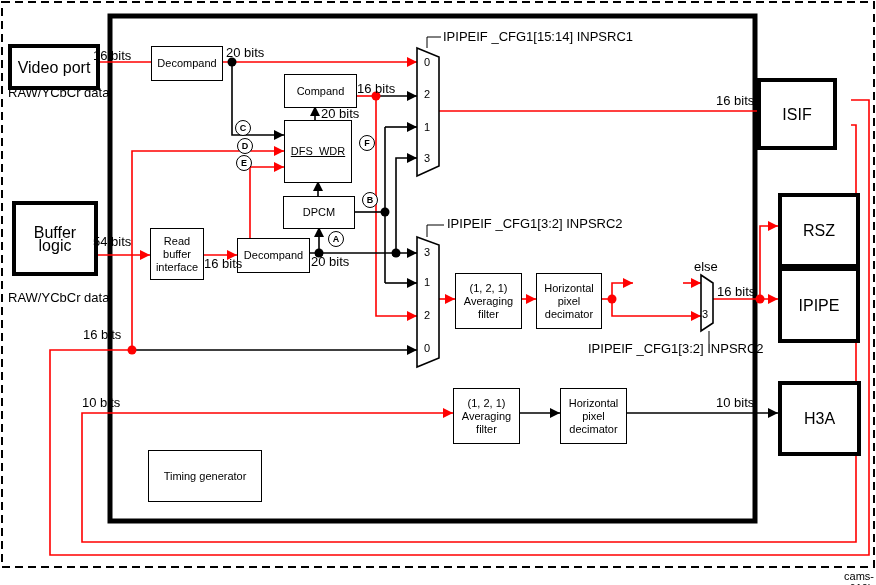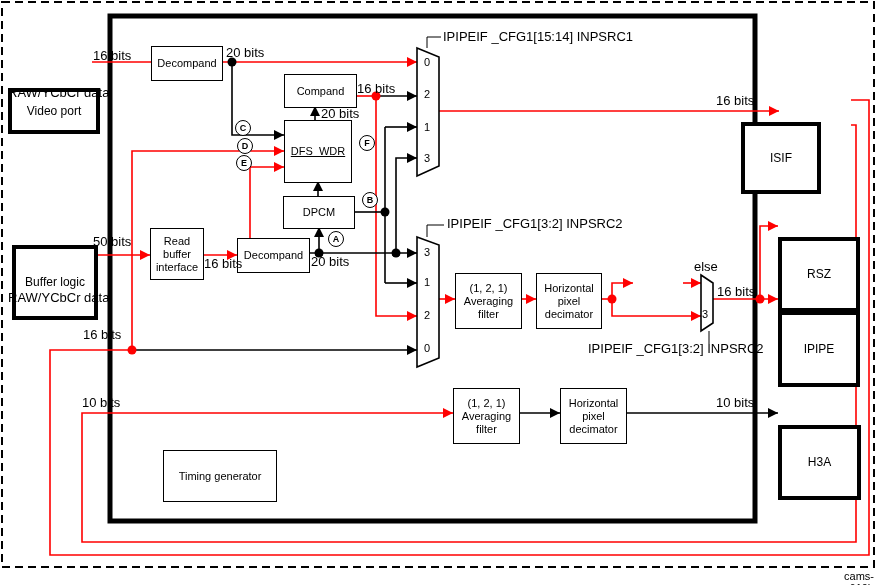--- a/index.html
+++ b/index.html
@@ -2,21 +2,21 @@
 <html><head>
 <meta charset="utf-8">
 <style>
   html,body{margin:0;padding:0;background:#fff;}
   #fig{position:relative;width:876px;height:585px;background:#fff;
        font-family:"Liberation Sans",sans-serif;color:#000;overflow:hidden;}
   #wires{position:absolute;left:0;top:0;width:876px;height:585px;}
   .box{position:absolute;background:#fff;border:1px solid #000;display:flex;
        align-items:center;justify-content:center;text-align:center;
        font-size:11px;line-height:13px;z-index:3;}
-  .thick{border-width:4px;font-size:12px;margin-top:44px;}
+  .thick{border-width:4px;font-size:16px;}
   .lbl{position:absolute;font-size:13px;line-height:11px;white-space:nowrap;z-index:4;}
   .tap{position:absolute;width:14px;height:14px;border:1px solid #000;border-radius:50%;
        background:#fff;font-size:9px;font-weight:bold;display:flex;align-items:center;
        justify-content:center;z-index:4;}
   .muxnum{position:absolute;font-size:11px;width:14px;text-align:center;z-index:4;}
   .figcode{position:absolute;font-size:11px;z-index:4;}
 </style>
 </head>
 <body>
 
@@ -105,35 +105,35 @@
   <div class="box" style="left:151px;top:46px;width:70px;height:33px;">Decompand</div>
   <div class="box" style="left:284px;top:74px;width:71px;height:32px;text-align:center;">Compand</div>
   <div class="box" style="left:284px;top:120px;width:66px;height:61px;text-decoration:underline;">DFS_WDR</div>
   <div class="box" style="left:150px;top:228px;width:52px;height:50px;">Read buffer interface</div>
   <div class="box" style="left:283px;top:196px;width:70px;height:31px;">DPCM</div>
   <div class="box" style="left:237px;top:238px;width:71px;height:33px;">Decompand</div>
   <div class="box" style="left:455px;top:273px;width:65px;height:54px;">(1, 2, 1) Averaging filter</div>
   <div class="box" style="left:536px;top:273px;width:64px;height:54px;">Horizontal pixel decimator</div>
   <div class="box" style="left:453px;top:388px;width:65px;height:54px;">(1, 2, 1) Averaging filter</div>
   <div class="box" style="left:560px;top:388px;width:65px;height:54px;">Horizontal pixel decimator</div>
-  <div class="box" style="left:148px;top:450px;width:112px;height:50px;margin-left:15px;">Timing generator</div>
+  <div class="box" style="left:148px;top:450px;width:112px;height:50px;">Timing generator</div>
 
-  <div class="box thick" style="left:741px;top:78px;width:72px;height:64px;text-align:right;">ISIF</div>
+  <div class="box thick" style="left:757px;top:78px;width:72px;height:64px;text-align:right;">ISIF</div>
   <div class="box thick" style="left:778px;top:193px;width:74px;height:67px;">RSZ</div>
   <div class="box thick" style="left:778px;top:267px;width:74px;height:68px;">IPIPE</div>
   <div class="box thick" style="left:778px;top:381px;width:75px;height:67px;">H3A</div>
 
   <div class="lbl" style="left:8px;top:87px;">RAW/YCbCr data</div>
   <div class="lbl" style="left:8px;top:292px;">RAW/YCbCr data</div>
 
   <div class="lbl" style="left:93px;top:50px;">16 bits</div>
   <div class="lbl" style="left:226px;top:47px;">20 bits</div>
   <div class="lbl" style="left:321px;top:108px;">20 bits</div>
   <div class="lbl" style="left:357px;top:83px;">16 bits</div>
-  <div class="lbl" style="left:93px;top:236px;">50 bits</div>
+  <div class="lbl" style="left:93px;top:236px;">54 bits</div>
   <div class="lbl" style="left:204px;top:258px;">16 bits</div>
   <div class="lbl" style="left:311px;top:256px;">20 bits</div>
   <div class="lbl" style="left:716px;top:95px;">16 bits</div>
   <div class="lbl" style="left:717px;top:286px;">16 bits</div>
   <div class="lbl" style="left:83px;top:329px;">16 bits</div>
   <div class="lbl" style="left:82px;top:397px;">10 bits</div>
   <div class="lbl" style="left:716px;top:397px;">10 bits</div>
 
   <div class="lbl" style="left:443px;top:31px;">IPIPEIF _CFG1[15:14] INPSRC1</div>
   <div class="lbl" style="left:447px;top:218px;">IPIPEIF _CFG1[3:2] INPSRC2</div>

